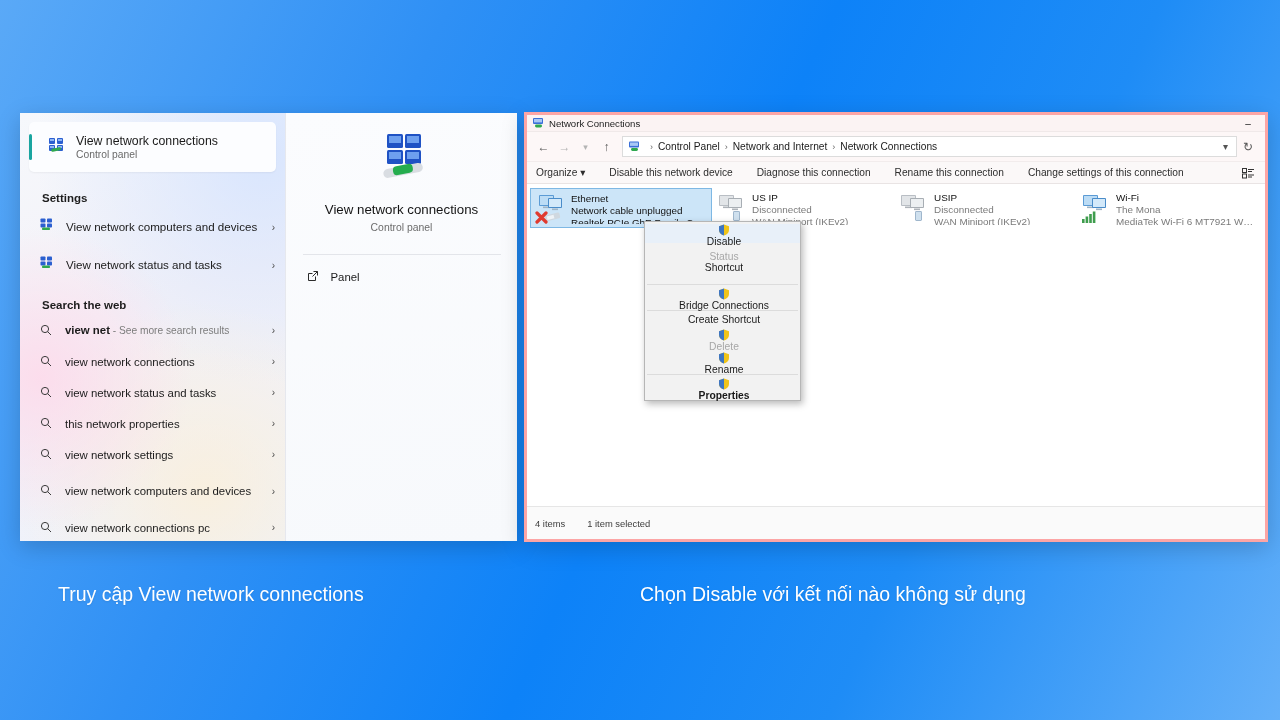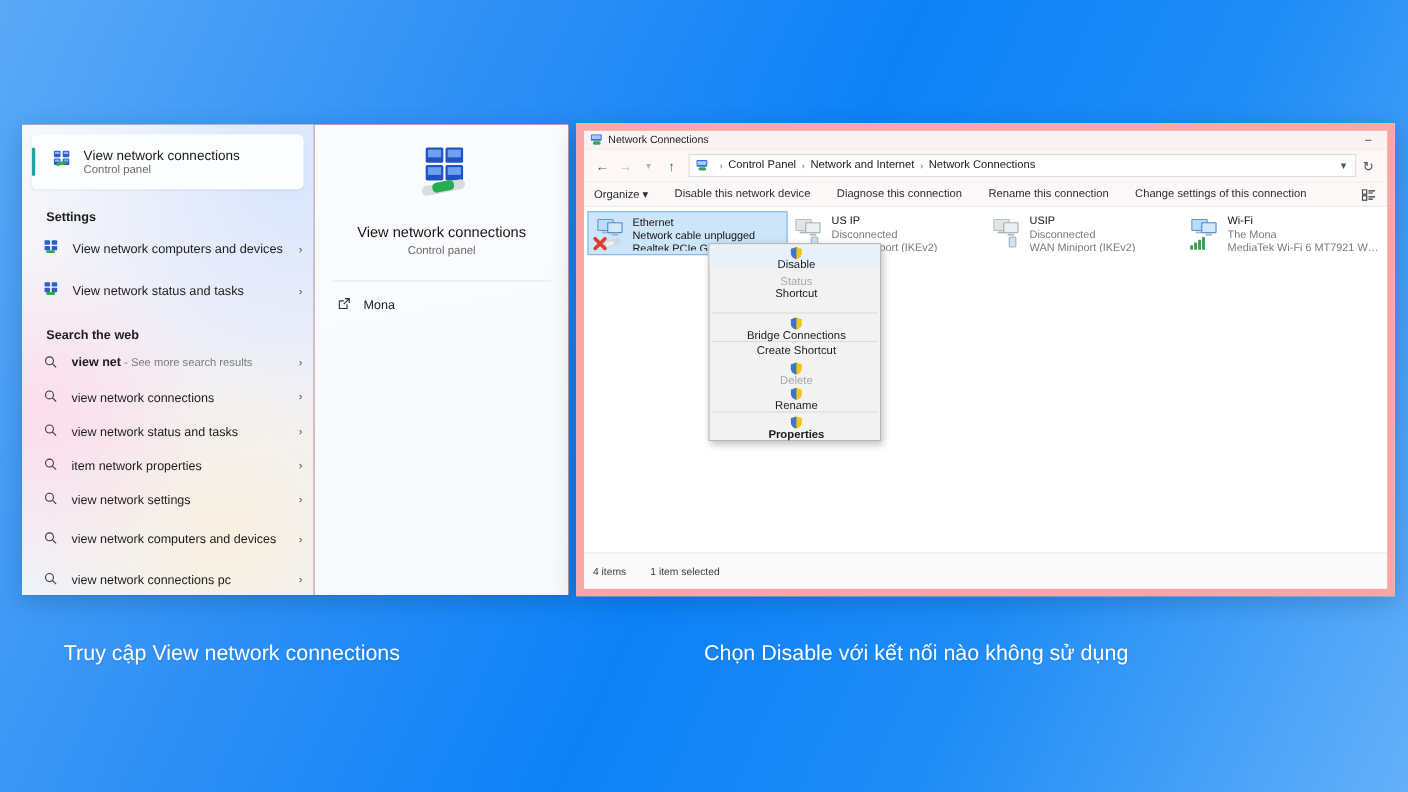--- a/index.html
+++ b/index.html
@@ -85,21 +85,21 @@
   .pv-div { width: 198px; height: 1px; background: #e3e5ea; margin: 21px 0 0 0; }
   .pv-open { display: flex; align-items: center; width: 198px; margin-top: 13px; }
   .pv-open .oi { margin-right: 12px; margin-left: 4px; }
   .pv-open .ol { font-size: 11.4px; color: #1b1b1b; }
 
   
   #explorer {
     position: absolute; left: 524px; top: 112px;
     width: 744px; height: 430px;
     background: #ffffff;
-    border: 7px solid #fca5a5;
+    border: 3px solid #fca5a5;
     box-shadow: 0 6px 22px rgba(0,0,0,.18);
     display: flex; flex-direction: column;
   }
   #titlebar {
     height: 17px; background: #fbf3f3;
     display: flex; align-items: center;
     border-bottom: 1px solid #f0e9e9;
     position: relative;
   }
   #titlebar .tico { margin-left: 6px; margin-right: 5px; display: flex; }
@@ -306,21 +306,21 @@
       <span class="chev">›</span>
     </div>
 
     <div class="web-row">
       <span class="mag">
         <svg width="12" height="12" viewBox="0 0 12 12">
             <circle cx="5" cy="5" r="3.6" fill="none" stroke="#3a3a3a" stroke-width="1"></circle>
             <line x1="7.7" y1="7.7" x2="11" y2="11" stroke="#3a3a3a" stroke-width="1"></line>
           </svg>
       </span>
-      <span class="lbl">item network properties</span>
+      <span class="lbl">this network properties</span>
       <span class="chev">›</span>
     </div>
 
     <div class="web-row">
       <span class="mag">
         <svg width="12" height="12" viewBox="0 0 12 12">
             <circle cx="5" cy="5" r="3.6" fill="none" stroke="#3a3a3a" stroke-width="1"></circle>
             <line x1="7.7" y1="7.7" x2="11" y2="11" stroke="#3a3a3a" stroke-width="1"></line>
           </svg>
       </span>
@@ -370,21 +370,21 @@
     <div class="pv-title">View network connections</div>
     <div class="pv-sub">Control panel</div>
     <div class="pv-div"></div>
     <div class="pv-open">
       <span class="oi">
         <svg width="12" height="12" viewBox="0 0 12 12">
           <path d="M1.5 3.5h4M1.5 3.5v7h7v-4" fill="none" stroke="#2b2b2b" stroke-width="1"></path>
           <path d="M6.5 1.5h4v4M10.5 1.5L5.5 6.5" fill="none" stroke="#2b2b2b" stroke-width="1"></path>
         </svg>
       </span>
-      <span class="ol">Mona</span>
+      <span class="ol">Panel</span>
     </div>
   </div>
 </div>
 
 <div id="explorer">
 
   <div id="titlebar">
     <span class="tico">
       <svg width="11" height="11" viewBox="0 0 11 11">
         <rect x="0" y="0" width="10" height="6" rx="1" fill="#3a6fd8"></rect>

